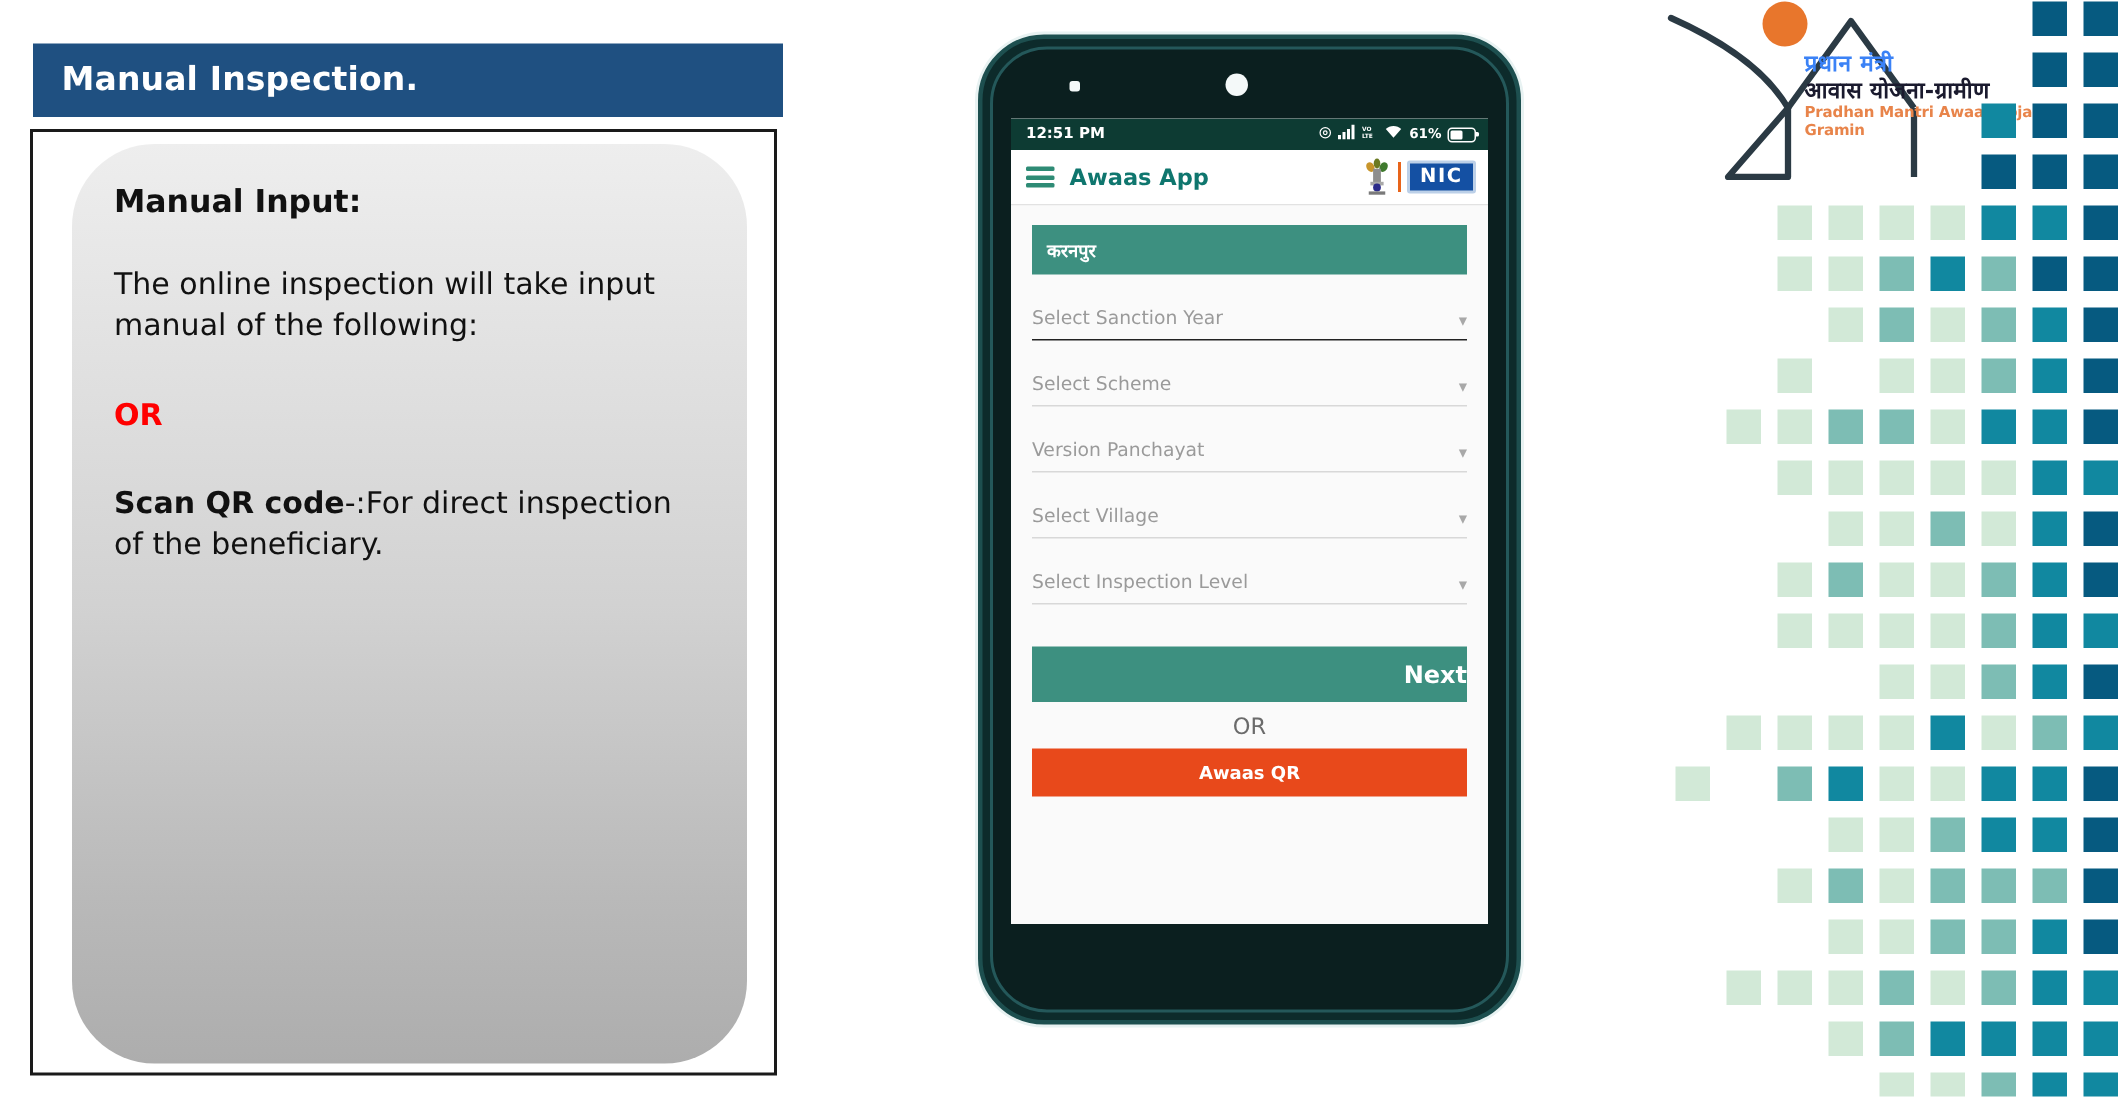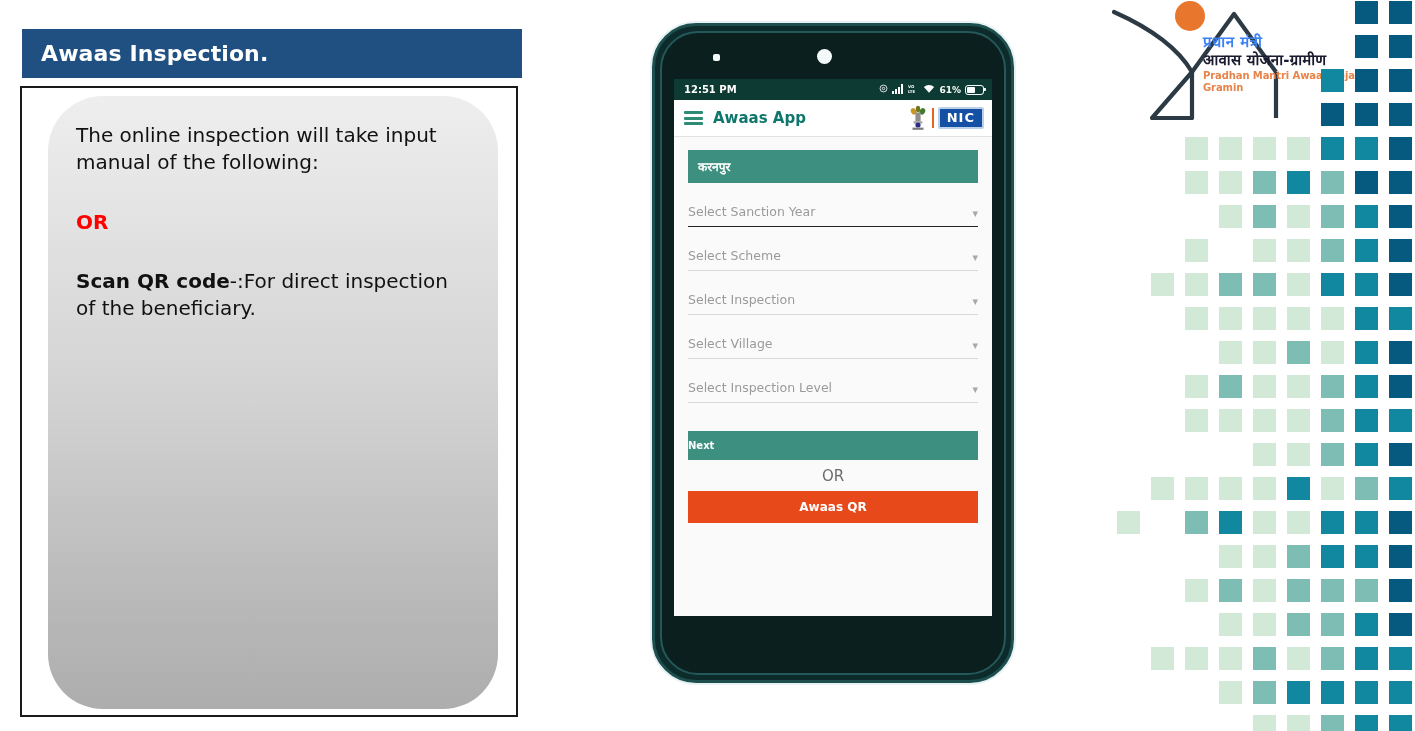--- a/index.html
+++ b/index.html
@@ -264,22 +264,22 @@
     padding-bottom: 7px;
     border-bottom: 1px solid #d8d8d8;
   }
   .form-field.active { border-bottom: 1.6px solid #222222; }
   .field-label { color: #9a9a9a; font-size: 12.5px; }
   .chev { color: #a8a8a8; font-size: 11px; line-height: 1; }
   #btn-next {
     margin-top: 28px;
     background: #3d9080;
     color: #ffffff;
-    text-align: left;
-    font-size: 10px;
+    text-align: right;
+    font-size: 16px;
     font-weight: bold;
     padding: 9px 0;
   }
   #or-divider {
     text-align: center;
     color: #6b6b6b;
     font-size: 15px;
     padding: 7px 0 6px 0;
   }
   #btn-scan-qr {
@@ -347,26 +347,27 @@
     height: 731px;
   }
   .px-cell { position: absolute; }
 </style>
 </head>
 <body>
 
 <div id="left-panel">
 
   <div id="slide-title-bar">
-    <span id="slide-title-text">Awaas Inspection.</span>
+    <span id="slide-title-text">Manual Inspection.</span>
   </div>
 
   <div id="content-frame">
     <div id="content-card">
       <div id="card-inner">
+        <div class="manual-heading">Manual Input:</div>
         <p class="body-para">The online inspection will take input manual of the following:</p>
         <div class="or-text">OR</div>
         <p class="qr-para"><b>Scan QR code</b><span>-:For direct inspection of the beneficiary.</span></p>
       </div>
     </div>
   </div>
 </div>
 
 <div id="phone">
   <div id="phone-outer"></div>
@@ -440,21 +441,21 @@
 
       <div class="form-field active">
         <span class="field-label">Select Sanction Year</span>
         <span class="chev">▾</span>
       </div>
       <div class="form-field">
         <span class="field-label">Select Scheme</span>
         <span class="chev">▾</span>
       </div>
       <div class="form-field">
-        <span class="field-label">Select Inspection</span>
+        <span class="field-label">Version Panchayat</span>
         <span class="chev">▾</span>
       </div>
       <div class="form-field">
         <span class="field-label">Select Village</span>
         <span class="chev">▾</span>
       </div>
       <div class="form-field">
         <span class="field-label">Select Inspection Level</span>
         <span class="chev">▾</span>
       </div>

